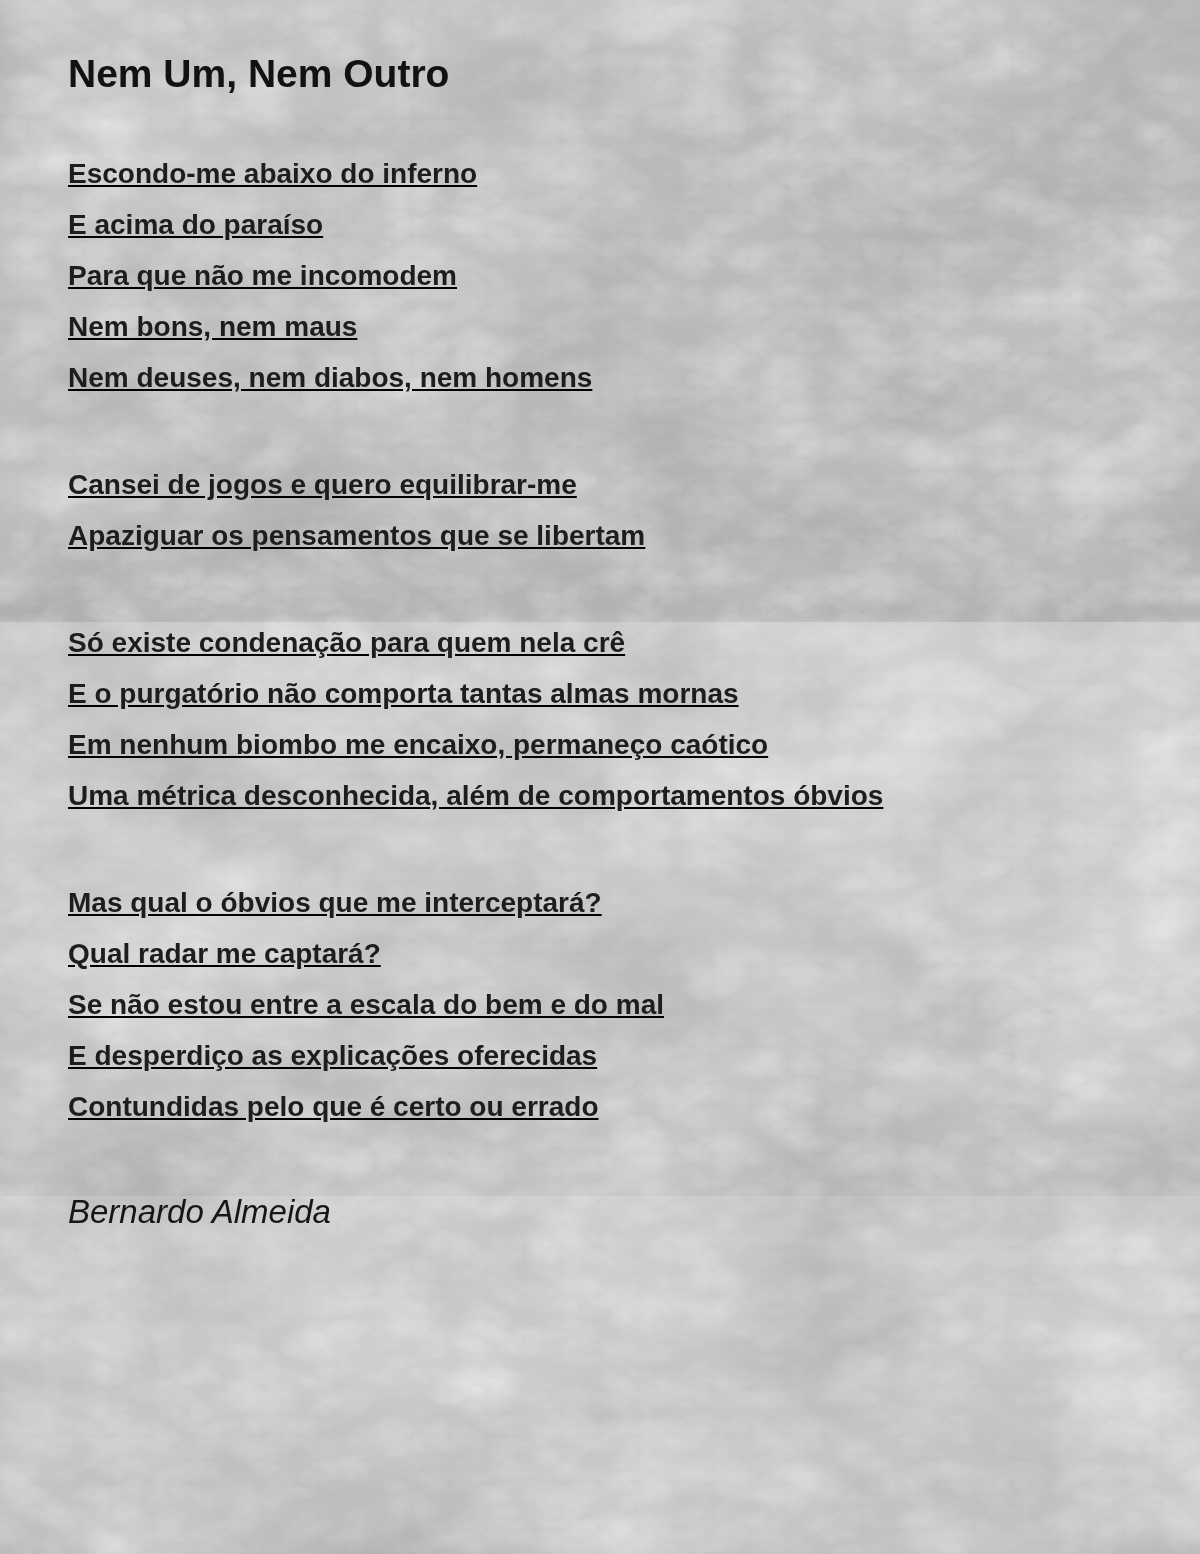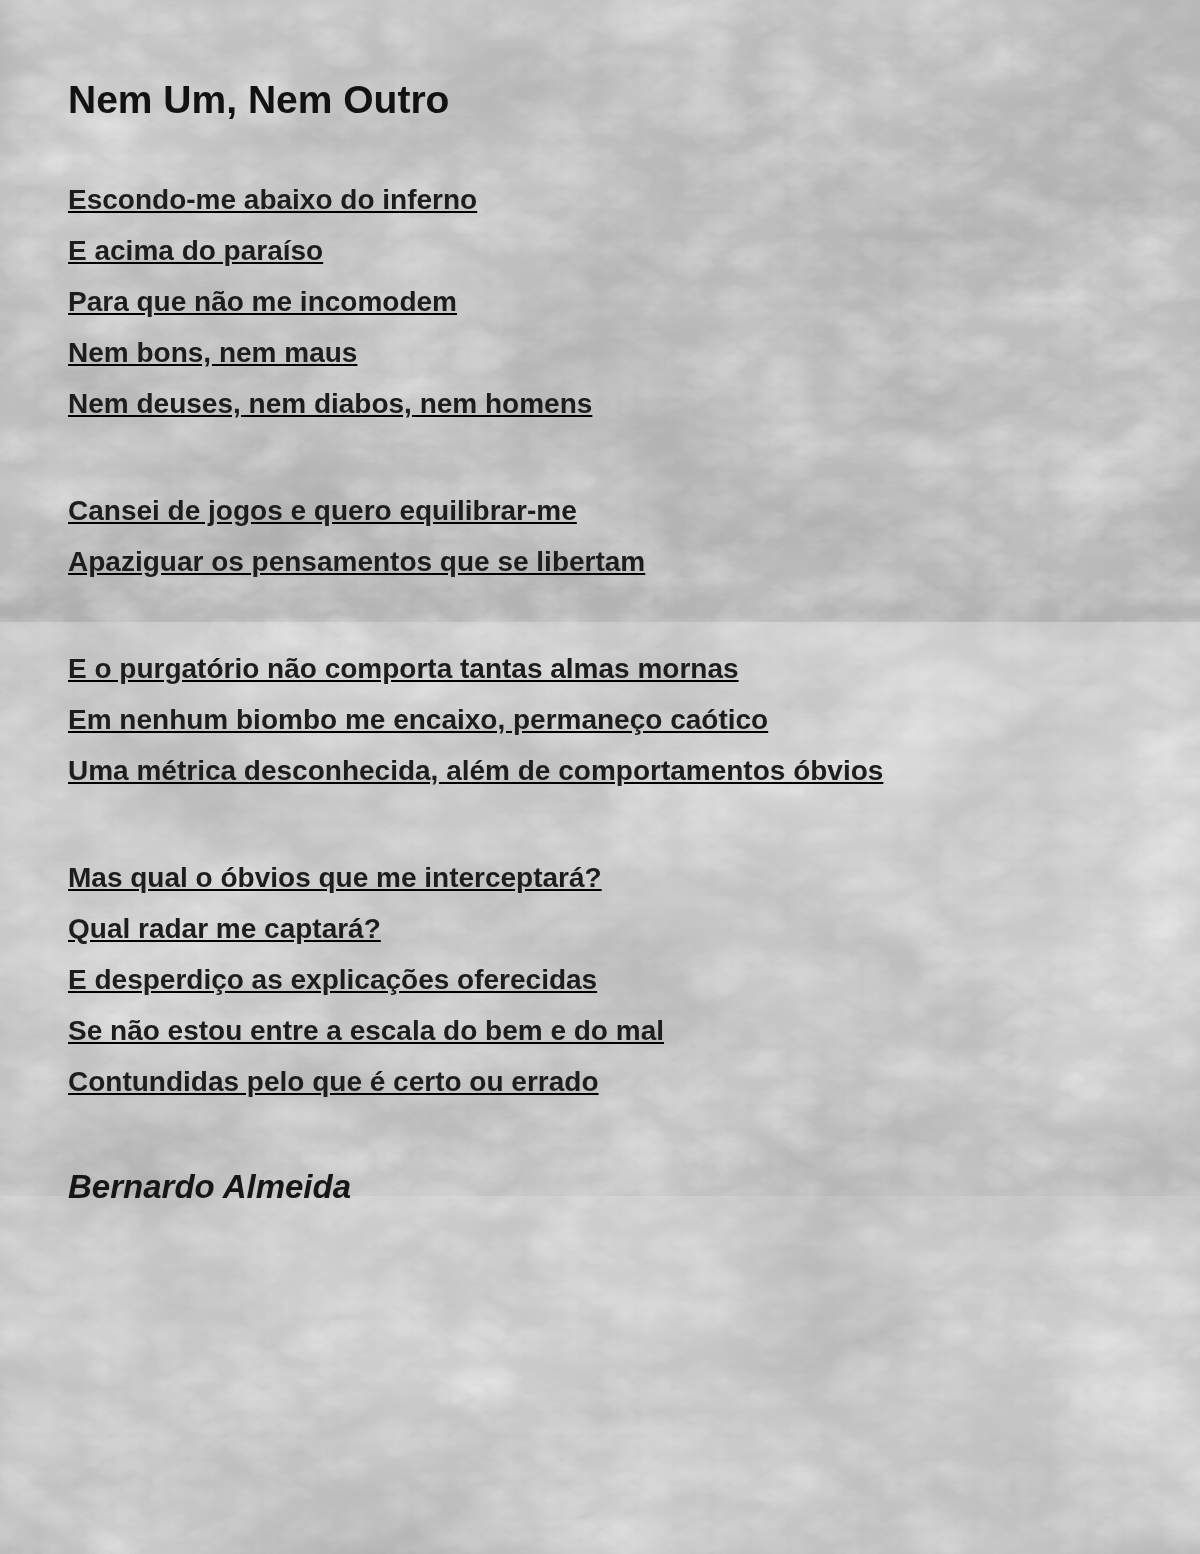--- a/index.html
+++ b/index.html
@@ -19,21 +19,21 @@
     top: 0;
     left: 0;
     width: 1200px;
     height: 1554px;
     z-index: 0;
     display: block;
   }
   .content {
     position: relative;
     z-index: 1;
-    padding: 76px 40px 0 68px;
+    padding: 50px 40px 0 68px;
   }
   .title {
     font-size: 39px;
     line-height: 48px;
     font-weight: bold;
     color: #121212;
     margin: 0 0 50px 0;
   }
   .stanza {
     margin: 0 0 56px 0;
@@ -43,21 +43,21 @@
     font-size: 28px;
     line-height: 51px;
     font-weight: bold;
     color: #1d1d1d;
     white-space: nowrap;
   }
   .author {
     font-size: 33px;
     line-height: 48px;
     font-style: italic;
-    font-weight: bold;
+    font-weight: normal;
     color: #161616;
     margin-top: 9px;
   }
 </style>
 </head>
 <body>
 
 <svg class="bg-svg" width="1200" height="1554" viewBox="0 0 1200 1554" xmlns="http://www.w3.org/2000/svg" aria-hidden="true">
   <defs>
     <linearGradient id="band1" x1="0" y1="0" x2="0" y2="1">
@@ -115,28 +115,29 @@
     <div class="line">Nem bons, nem maus</div>
     <div class="line">Nem deuses, nem diabos, nem homens</div>
   </div>
 
   <div class="stanza">
     <div class="line">Cansei de jogos e quero equilibrar-me</div>
     <div class="line">Apaziguar os pensamentos que se libertam</div>
   </div>
 
   <div class="stanza">
+    <div class="line">Só existe condenação para quem nela crê</div>
     <div class="line">E o purgatório não comporta tantas almas mornas</div>
     <div class="line">Em nenhum biombo me encaixo, permaneço caótico</div>
     <div class="line">Uma métrica desconhecida, além de comportamentos óbvios</div>
   </div>
 
   <div class="stanza">
     <div class="line">Mas qual o óbvios que me interceptará?</div>
     <div class="line">Qual radar me captará?</div>
+    <div class="line">Se não estou entre a escala do bem e do mal</div>
     <div class="line">E desperdiço as explicações oferecidas</div>
-    <div class="line">Se não estou entre a escala do bem e do mal</div>
     <div class="line">Contundidas pelo que é certo ou errado</div>
   </div>
 
 
   <div class="author">Bernardo Almeida</div>
 </div>
 
 </body></html>

